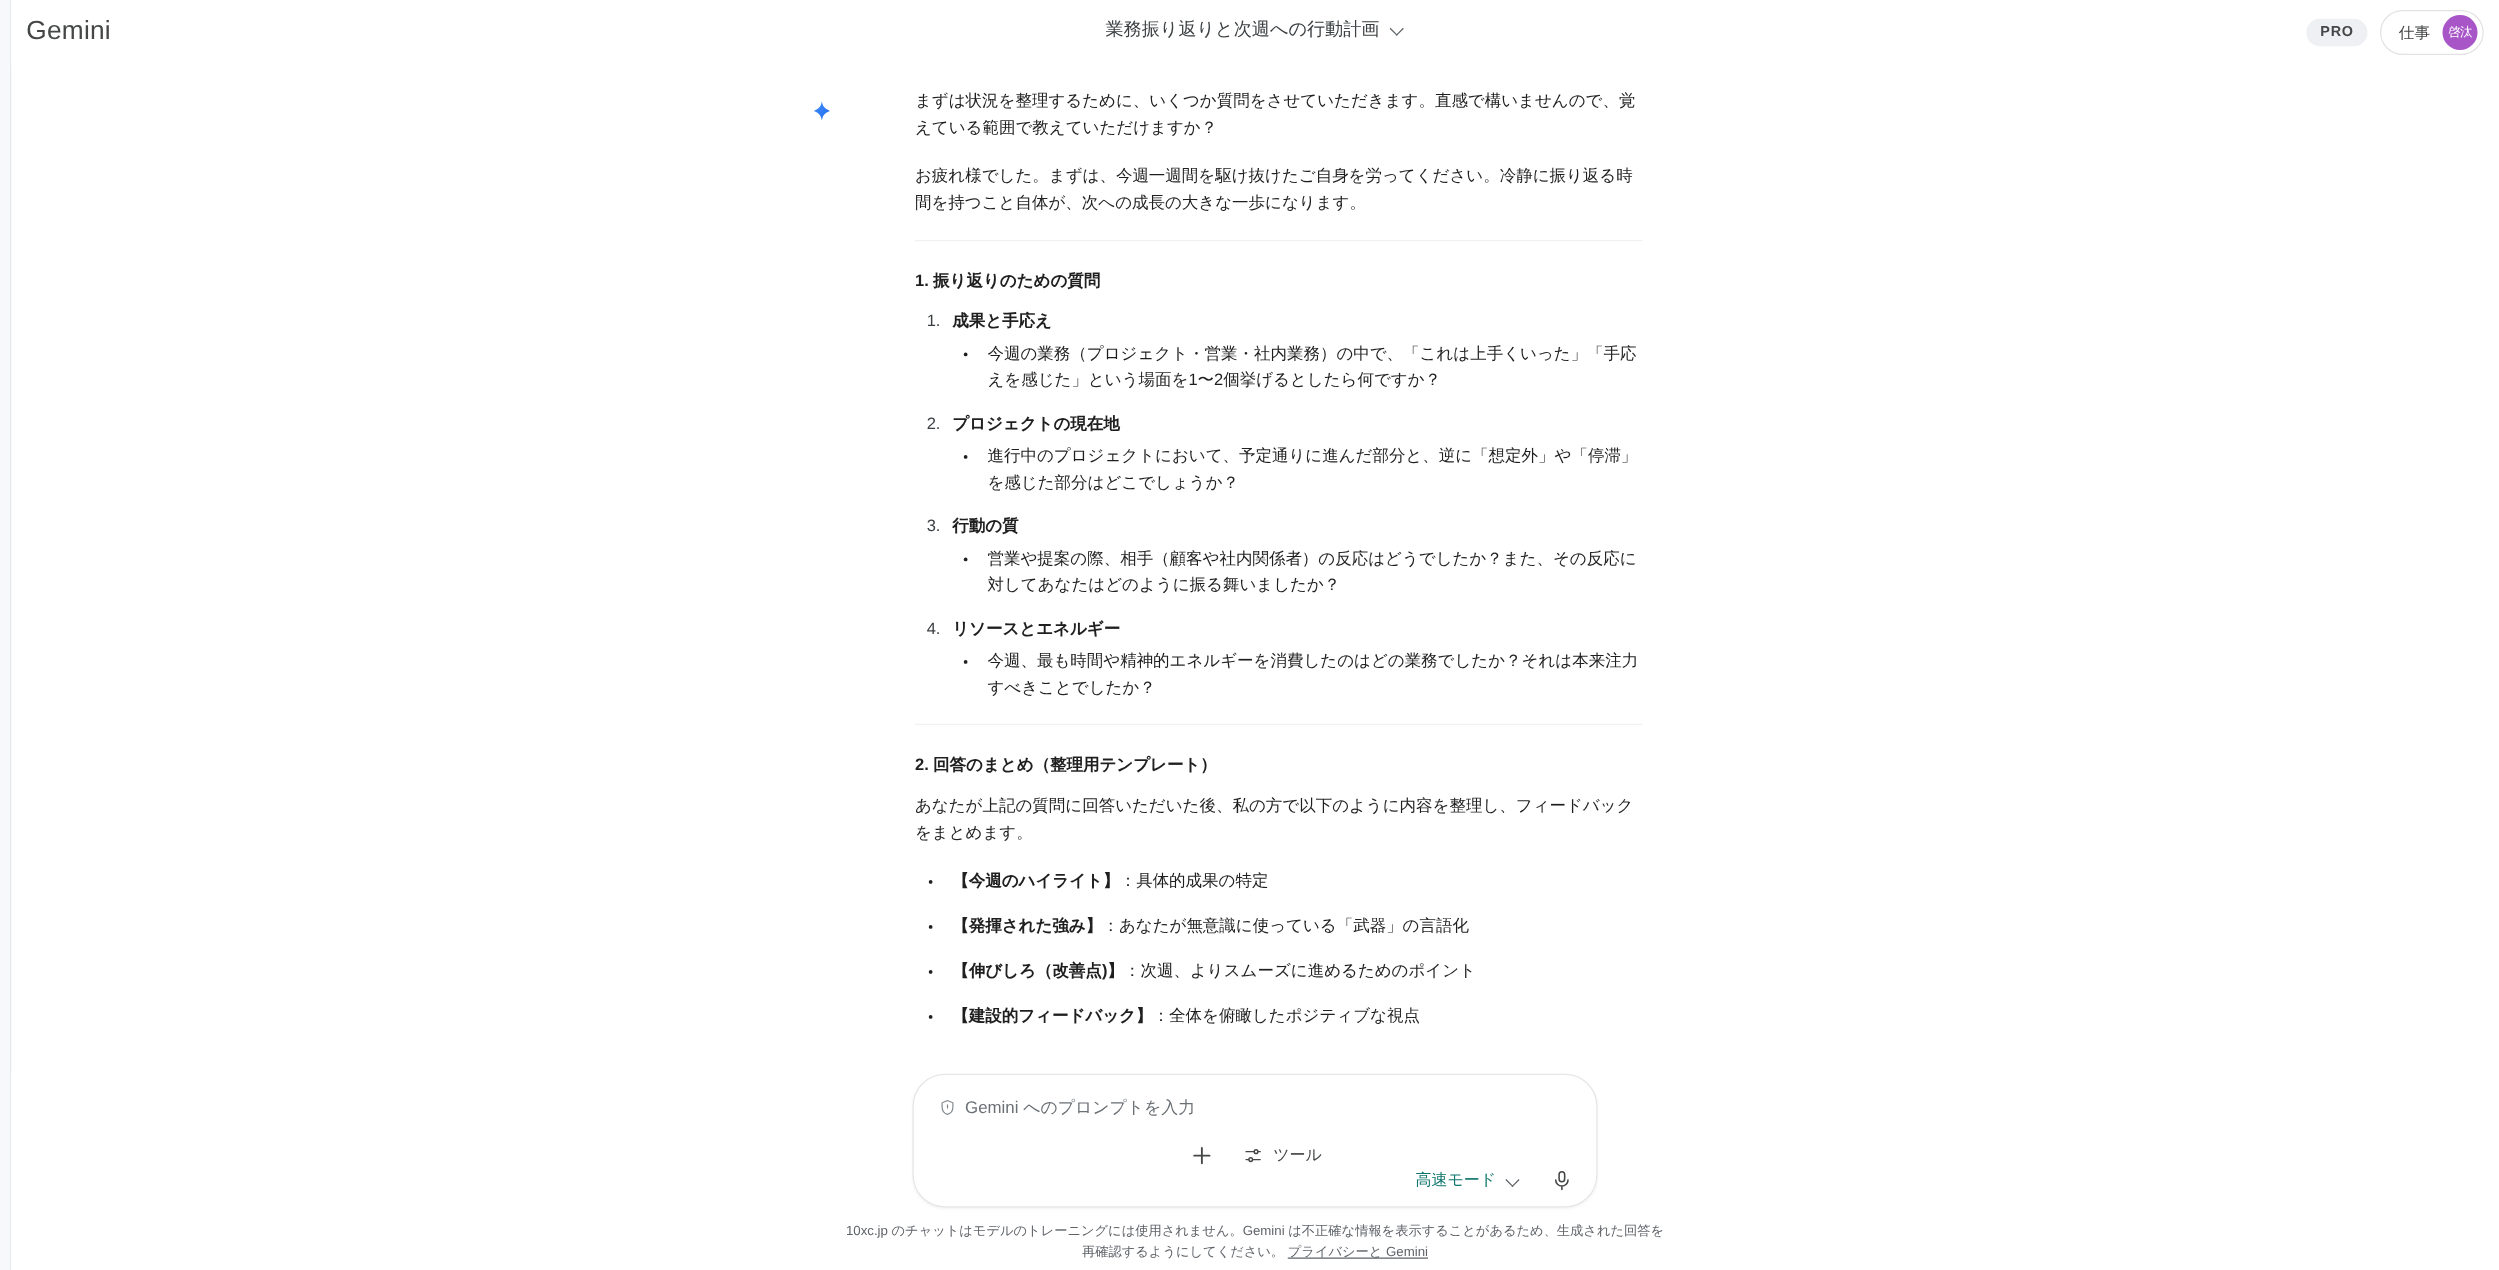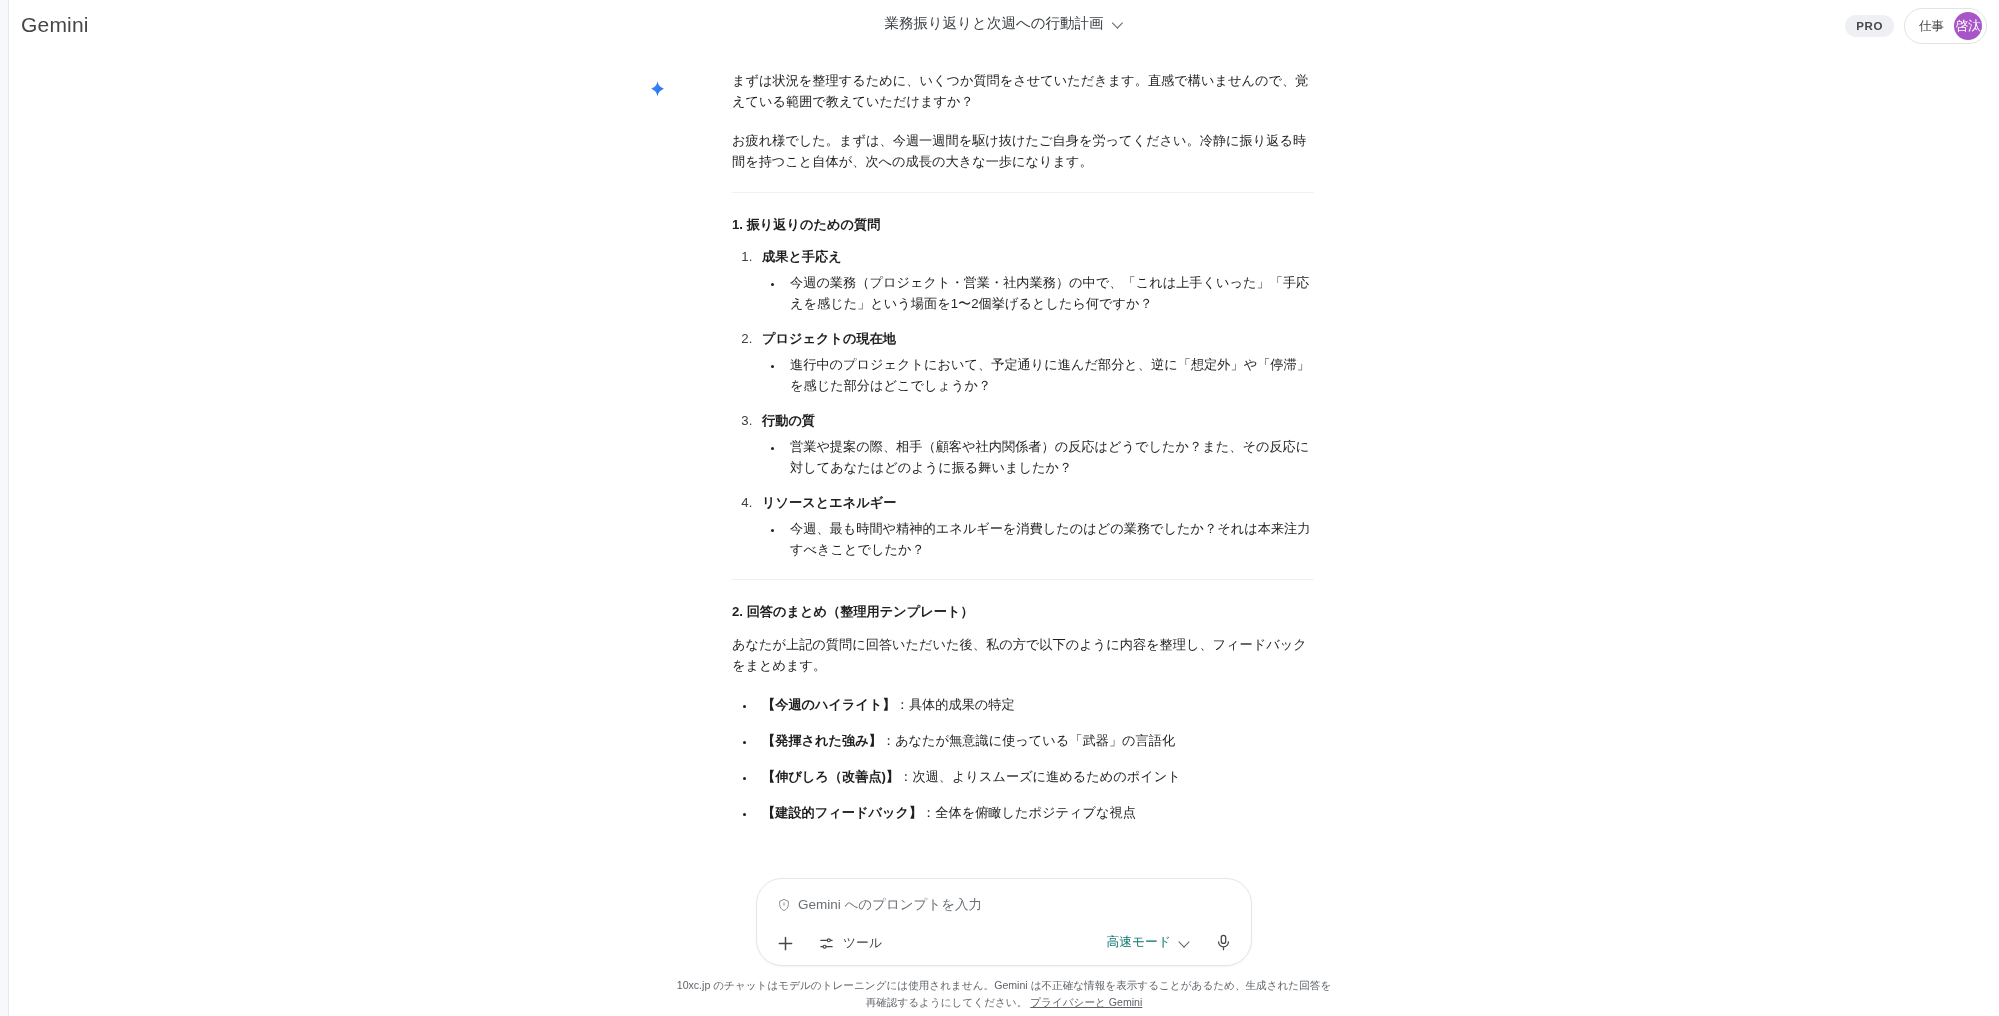--- a/index.html
+++ b/index.html
@@ -67,21 +67,21 @@
   }
   .acct-pill {
     display: flex; align-items: center; gap: 10px;
     border: 1px solid #e3e3e3; border-radius: 22px;
     padding: 3px 4px 3px 14px; cursor: pointer; background: #fff;
   }
   .acct-label { font-size: 12.5px; color: #444746; }
   .avatar {
     width: 28px; height: 28px; border-radius: 50%;
     background: #a855c8; color: #ffffff;
-    font-size: 13px; display: flex; align-items: center; justify-content: center;
+    font-size: 10px; display: flex; align-items: center; justify-content: center;
     letter-spacing: -0.5px;
   }
 
   
   .scroll {
     position: absolute; top: 52px; left: 0; right: 0; bottom: 0;
     overflow: hidden;
   }
   .convo {
     width: 620px;
@@ -127,29 +127,29 @@
   }
   ul.flat > li::marker { font-size: 11px; }
   ul.flat b { font-weight: 700; }
 
   
   .composer-wrap {
     position: absolute; bottom: 0; left: 0; right: 0;
     background: #ffffff; padding-bottom: 6px;
   }
   .composer {
-    width: 496px; margin: 0 auto;
+    width: 548px; margin: 0 auto;
     border: 1px solid #e4e6e8; border-radius: 26px;
     background: #ffffff;
     padding: 15px 18px 11px 18px;
     box-shadow: 0 1px 2px rgba(60,64,67,.06);
   }
   .ph-row { display: flex; align-items: center; gap: 7px; padding: 2px 0 19px 2px; }
   .ph-text { font-size: 13.5px; color: #6b7075; }
-  .c-bottom { display: flex; align-items: flex-start; }
+  .c-bottom { display: flex; align-items: center; flex-direction: column; }
   .c-left { display: flex; align-items: center; gap: 22px; }
   .c-right { margin-left: auto; display: flex; align-items: center; gap: 24px; }
   .icon-btn {
     display: flex; align-items: center; justify-content: center;
     cursor: pointer; border-radius: 50%;
   }
   .tool-chip {
     display: flex; align-items: center; gap: 8px; cursor: pointer;
     font-size: 12.8px; color: #444746;
   }

